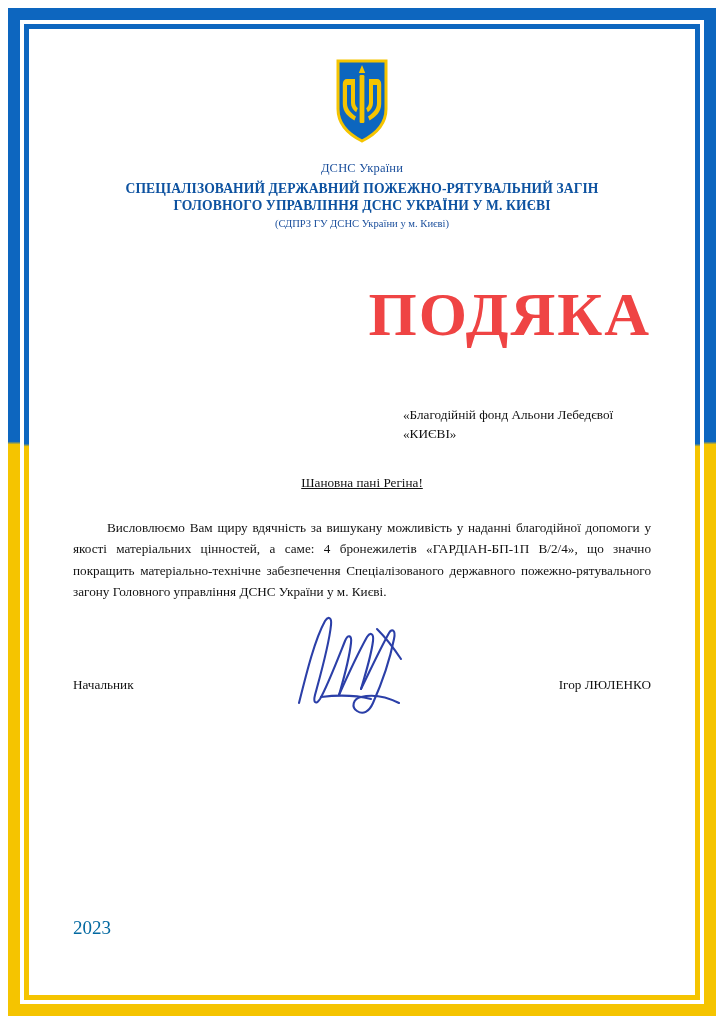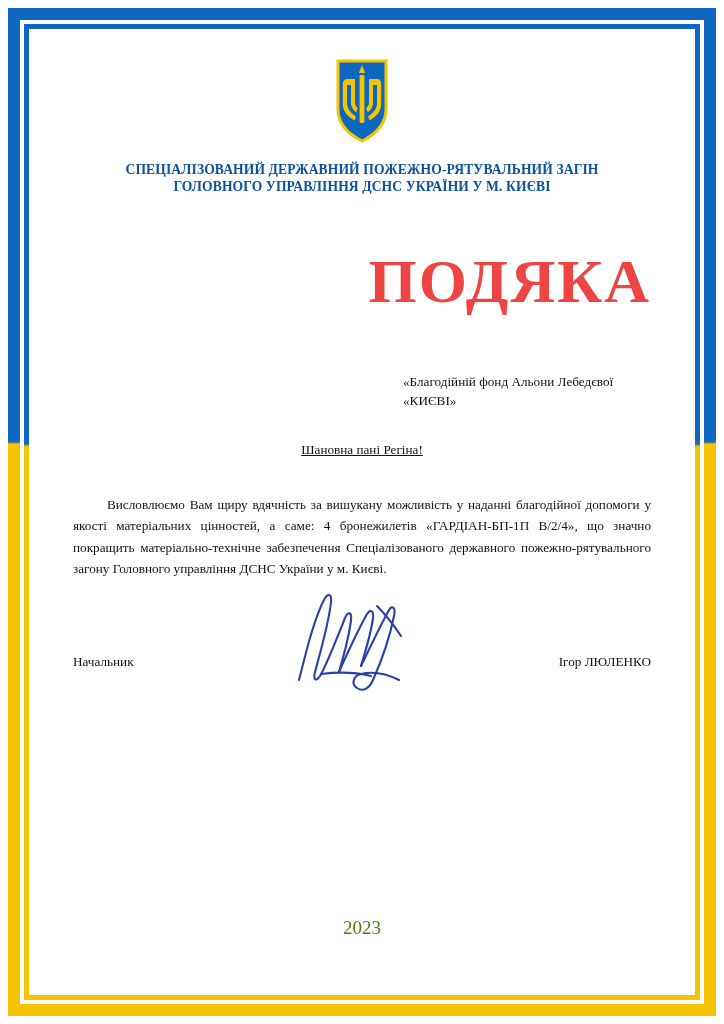--- a/index.html
+++ b/index.html
@@ -123,21 +123,21 @@
 
   .salutation {
     text-align: center;
     margin-top: 32px;
     font-size: 13.2px;
     color: #111111;
     text-decoration: underline;
   }
 
   .body-text {
-    margin-top: 36px;
+    margin-top: 26px;
     font-size: 13.2px;
     line-height: 1.62;
     text-align: justify;
     text-indent: 34px;
     color: #111111;
   }
 
   .signature-row {
     position: relative;
     margin-top: 74px;
@@ -150,22 +150,22 @@
   .sig-scribble {
     position: absolute;
     left: 50%;
     transform: translateX(-54%);
     bottom: -28px;
     pointer-events: none;
   }
 
   .year {
     margin-top: auto;
-    text-align: center;
-    color: #4d7c0f;
+    text-align: left;
+    color: #0369a1;
     font-size: 19px;
     padding-bottom: 26px;
   }
 </style>
 </head>
 <body>
 
 <div class="page">
 
   <div class="frame-outer"></div>
@@ -181,24 +181,26 @@
           <g fill="#f5c400">
             <rect x="25.6" y="16" width="4.8" height="48" rx="1.2"></rect>
             <path d="M13 20 c-2.6 0 -4.2 2 -4.2 5 v20 c0 8 5.6 13 11.6 16.5 l1.6 -4 C17 54 13 50 13 44 V26 h4 v18 c0 4 2.2 7 5.2 9.2 l1.6 -4 C22 47.5 21 45.8 21 43 V20 Z"></path>
             <path d="M43 20 c2.6 0 4.2 2 4.2 5 v20 c0 8 -5.6 13 -11.6 16.5 l-1.6 -4 C39 54 43 50 43 44 V26 h-4 v18 c0 4 -2.2 7 -5.2 9.2 l-1.6 -4 C34 47.5 35 45.8 35 43 V20 Z"></path>
             <path d="M28 6 l3.2 8 h-6.4 Z"></path>
           </g>
         </svg>
       </div>
 
       <div class="org-block">
+        <div class="org-top">ДСНС України</div>
         <div class="org-main">
           <div>СПЕЦІАЛІЗОВАНИЙ ДЕРЖАВНИЙ ПОЖЕЖНО-РЯТУВАЛЬНИЙ ЗАГІН</div>
           <div>ГОЛОВНОГО УПРАВЛІННЯ ДСНС УКРАЇНИ У М. КИЄВІ</div>
         </div>
+        <div class="org-sub">(СДПРЗ ГУ ДСНС України у м. Києві)</div>
       </div>
 
       <div class="title">ПОДЯКА</div>
 
       <div class="addressee">
         <div>«Благодійній фонд Альони Лебедєвої</div>
         <div>«КИЄВІ»</div>
       </div>
 
       <div class="salutation">Шановна пані Регіна!</div>

